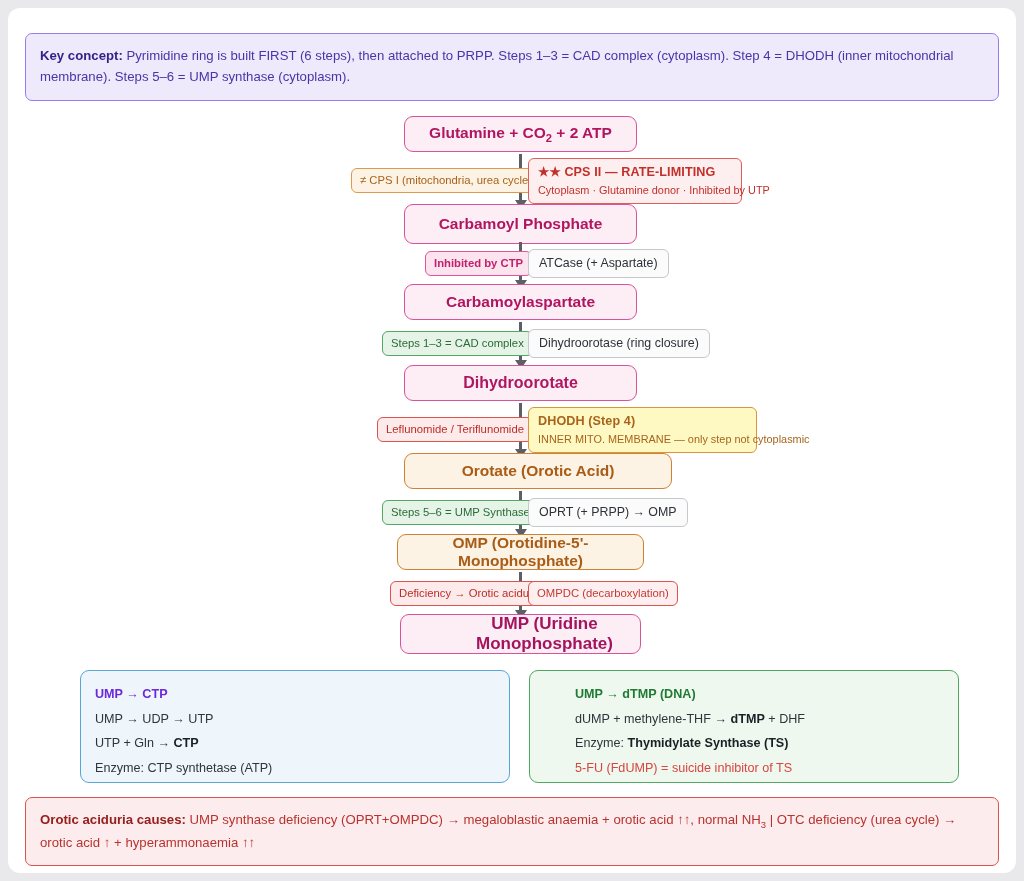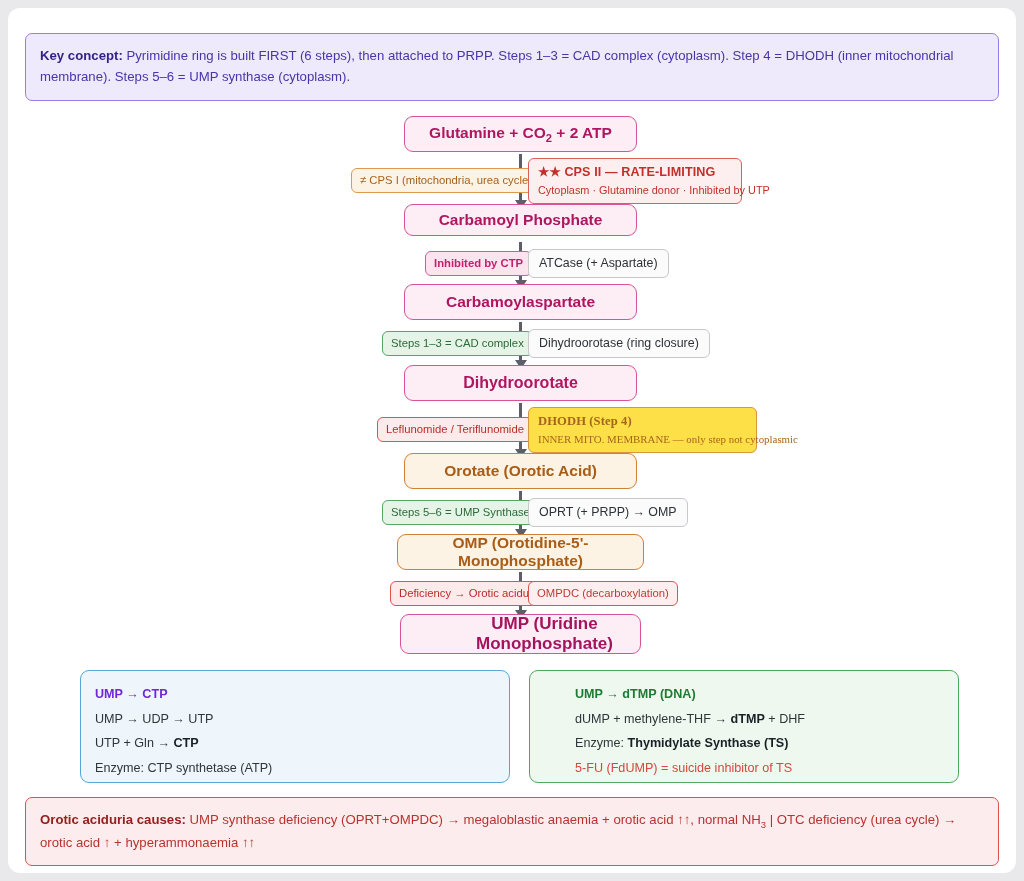--- a/index.html
+++ b/index.html
@@ -100,21 +100,21 @@
     white-space: nowrap;
     line-height: 1.35;
   }
   .chip.left-orange { background: #fdf3e4; border: 1.3px solid #dd9a4f; color: #a9611b; }
   .chip.left-pink   { background: #fce4ee; border: 1.4px solid #e0559c; color: #c0206c; font-weight: bold;}
   .chip.left-green  { background: #e6f4e8; border: 1.3px solid #54a763; color: #2c6b38; }
   .chip.left-red    { background: #fdeaea; border: 1.3px solid #d9534f; color: #bb2d2a; }
   .chip.right-grey  { background: #fbfbfb; border: 1.2px solid #c6c8cc; color: #2d3238; font-size: 12.4px; padding: 5px 10px;}
   .chip.right-red   { background: #fdefef; border: 1.3px solid #d9534f; color: #c23a36; }
   .chip.right-redbig{ background: #fdefef; border: 1.3px solid #dd5f5b; color: #c2302c; padding: 5px 9px; }
-  .chip.right-orangebig{ background: #fde047; border: 1.3px solid #d9943f; color: #a8641c; padding: 5px 9px; font-family: Liberation Serif, serif; }
+  .chip.right-orangebig{ background: #fef9c3; border: 1.3px solid #d9943f; color: #a8641c; padding: 5px 9px; }
   .chip .ttl { font-weight: bold; font-size: 12.6px; display:block; letter-spacing:.1px;}
   .chip .sub { font-size: 10.9px; display:block; margin-top: 2px;}
 
   
   .panel {
     position: absolute;
     box-sizing: border-box;
     border-radius: 9px;
     padding: 11px 14px 12px 14px;
     font-size: 12.6px;
@@ -165,21 +165,21 @@
     <div class="arrowhead" style="left:506.5px; top:86px;"></div>
 
     <div class="chip left-orange" style="left:343px; top:54px;">
       <span>≠ CPS I (mitochondria, urea cycle)</span>
     </div>
     <div class="chip right-redbig" style="left:520px; top:44px; width:214px;">
       <span class="ttl">★★ CPS II — RATE-LIMITING</span>
       <span class="sub">Cytoplasm · Glutamine donor · Inhibited by UTP</span>
     </div>
 
-    <div class="node pink" style="left:396px; top:90px; width:233px; height:32px; font-size:15.5px;">
+    <div class="node pink" style="left:396px; top:90px; width:233px; height:40px; font-size:15.5px;">
       <span>Carbamoyl Phosphate</span>
     </div>
 
     <div class="arrow" style="left:511px; top:128px; height:39px;"></div>
     <div class="arrowhead" style="left:506.5px; top:166px;"></div>
 
     <div class="chip left-pink" style="left:417px; top:137px;">
       <span>Inhibited by CTP</span>
     </div>
     <div class="chip right-grey" style="left:520px; top:135px;">
@@ -208,21 +208,21 @@
     <div class="arrowhead" style="left:506.5px; top:335px;"></div>
 
     <div class="chip left-red" style="left:369px; top:303px;">
       <span>Leflunomide / Teriflunomide</span>
     </div>
     <div class="chip right-orangebig" style="left:520px; top:293px; width:229px;">
       <span class="ttl">DHODH (Step 4)</span>
       <span class="sub">INNER MITO. MEMBRANE — only step not cytoplasmic</span>
     </div>
 
-    <div class="node orange" style="left:396px; top:339px; width:233px; height:36px; font-size:15.5px;">
+    <div class="node orange" style="left:396px; top:339px; width:268px; height:36px; font-size:15.5px;">
       <span>Orotate (Orotic Acid)</span>
     </div>
 
     <div class="arrow" style="left:511px; top:377px; height:39px;"></div>
     <div class="arrowhead" style="left:506.5px; top:415px;"></div>
 
     <div class="chip left-green" style="left:374px; top:386px;">
       <span>Steps 5–6 = UMP Synthase</span>
     </div>
     <div class="chip right-grey" style="left:520px; top:384px;">

